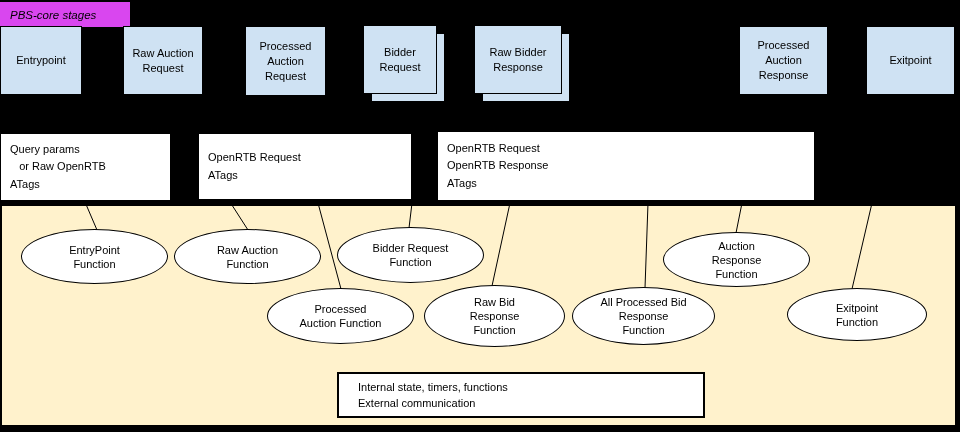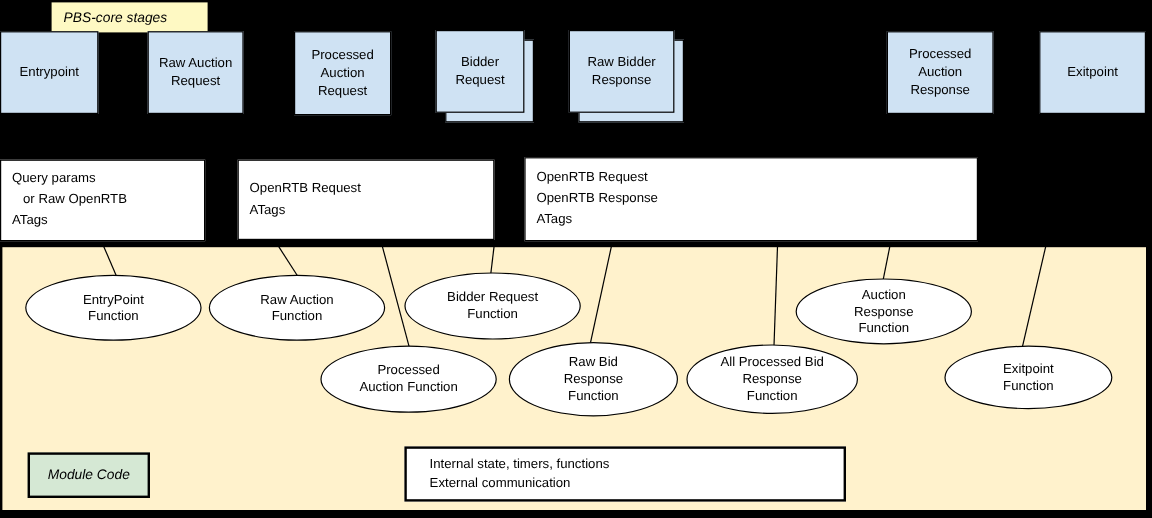--- a/index.html
+++ b/index.html
@@ -6,22 +6,22 @@
   .canvas{
     position:relative;width:960px;height:432px;background:#000;overflow:hidden;
     font-family:"Liberation Sans",sans-serif;color:#000;
   }
   .yellow-region{
     position:absolute;left:2px;top:206px;width:953px;height:219px;
     background:#fff2cc;
   }
   .connectors{position:absolute;left:0;top:0;width:960px;height:432px;z-index:5;}
   .tag{
-    position:absolute;background:#fef9c3;font-style:italic;font-size:11.5px;
-    display:flex;align-items:center;padding-left:10px;box-sizing:border-box;z-index:8;margin-left:43px;
+    position:absolute;background:#d946ef;font-style:italic;font-size:11.5px;
+    display:flex;align-items:center;padding-left:10px;box-sizing:border-box;z-index:8;
   }
   .stage{position:absolute;z-index:8;}
   .stage-back{
     position:absolute;left:8px;top:8px;width:100%;height:100%;
     background:#cfe2f3;border:1px solid #000;box-sizing:border-box;
   }
   .stage-front{
     position:absolute;left:0;top:0;width:100%;height:100%;
     background:#cfe2f3;border:1px solid #000;box-sizing:border-box;
     display:flex;align-items:center;justify-content:center;text-align:center;
@@ -123,17 +123,16 @@
 Function</div>
   <div class="fn" style="left:572px;top:287px;width:143px;height:58px">All Processed Bid
 Response
 Function</div>
   <div class="fn" style="left:663px;top:232px;width:147px;height:55px">Auction
 Response
 Function</div>
   <div class="fn" style="left:787px;top:288px;width:140px;height:53px">Exitpoint
 Function</div>
 
-  <div class="module-code">Module Code</div>
   <div class="internal-box">Internal state, timers, functions
 External communication</div>
 
 </div>
 
 </body></html>

